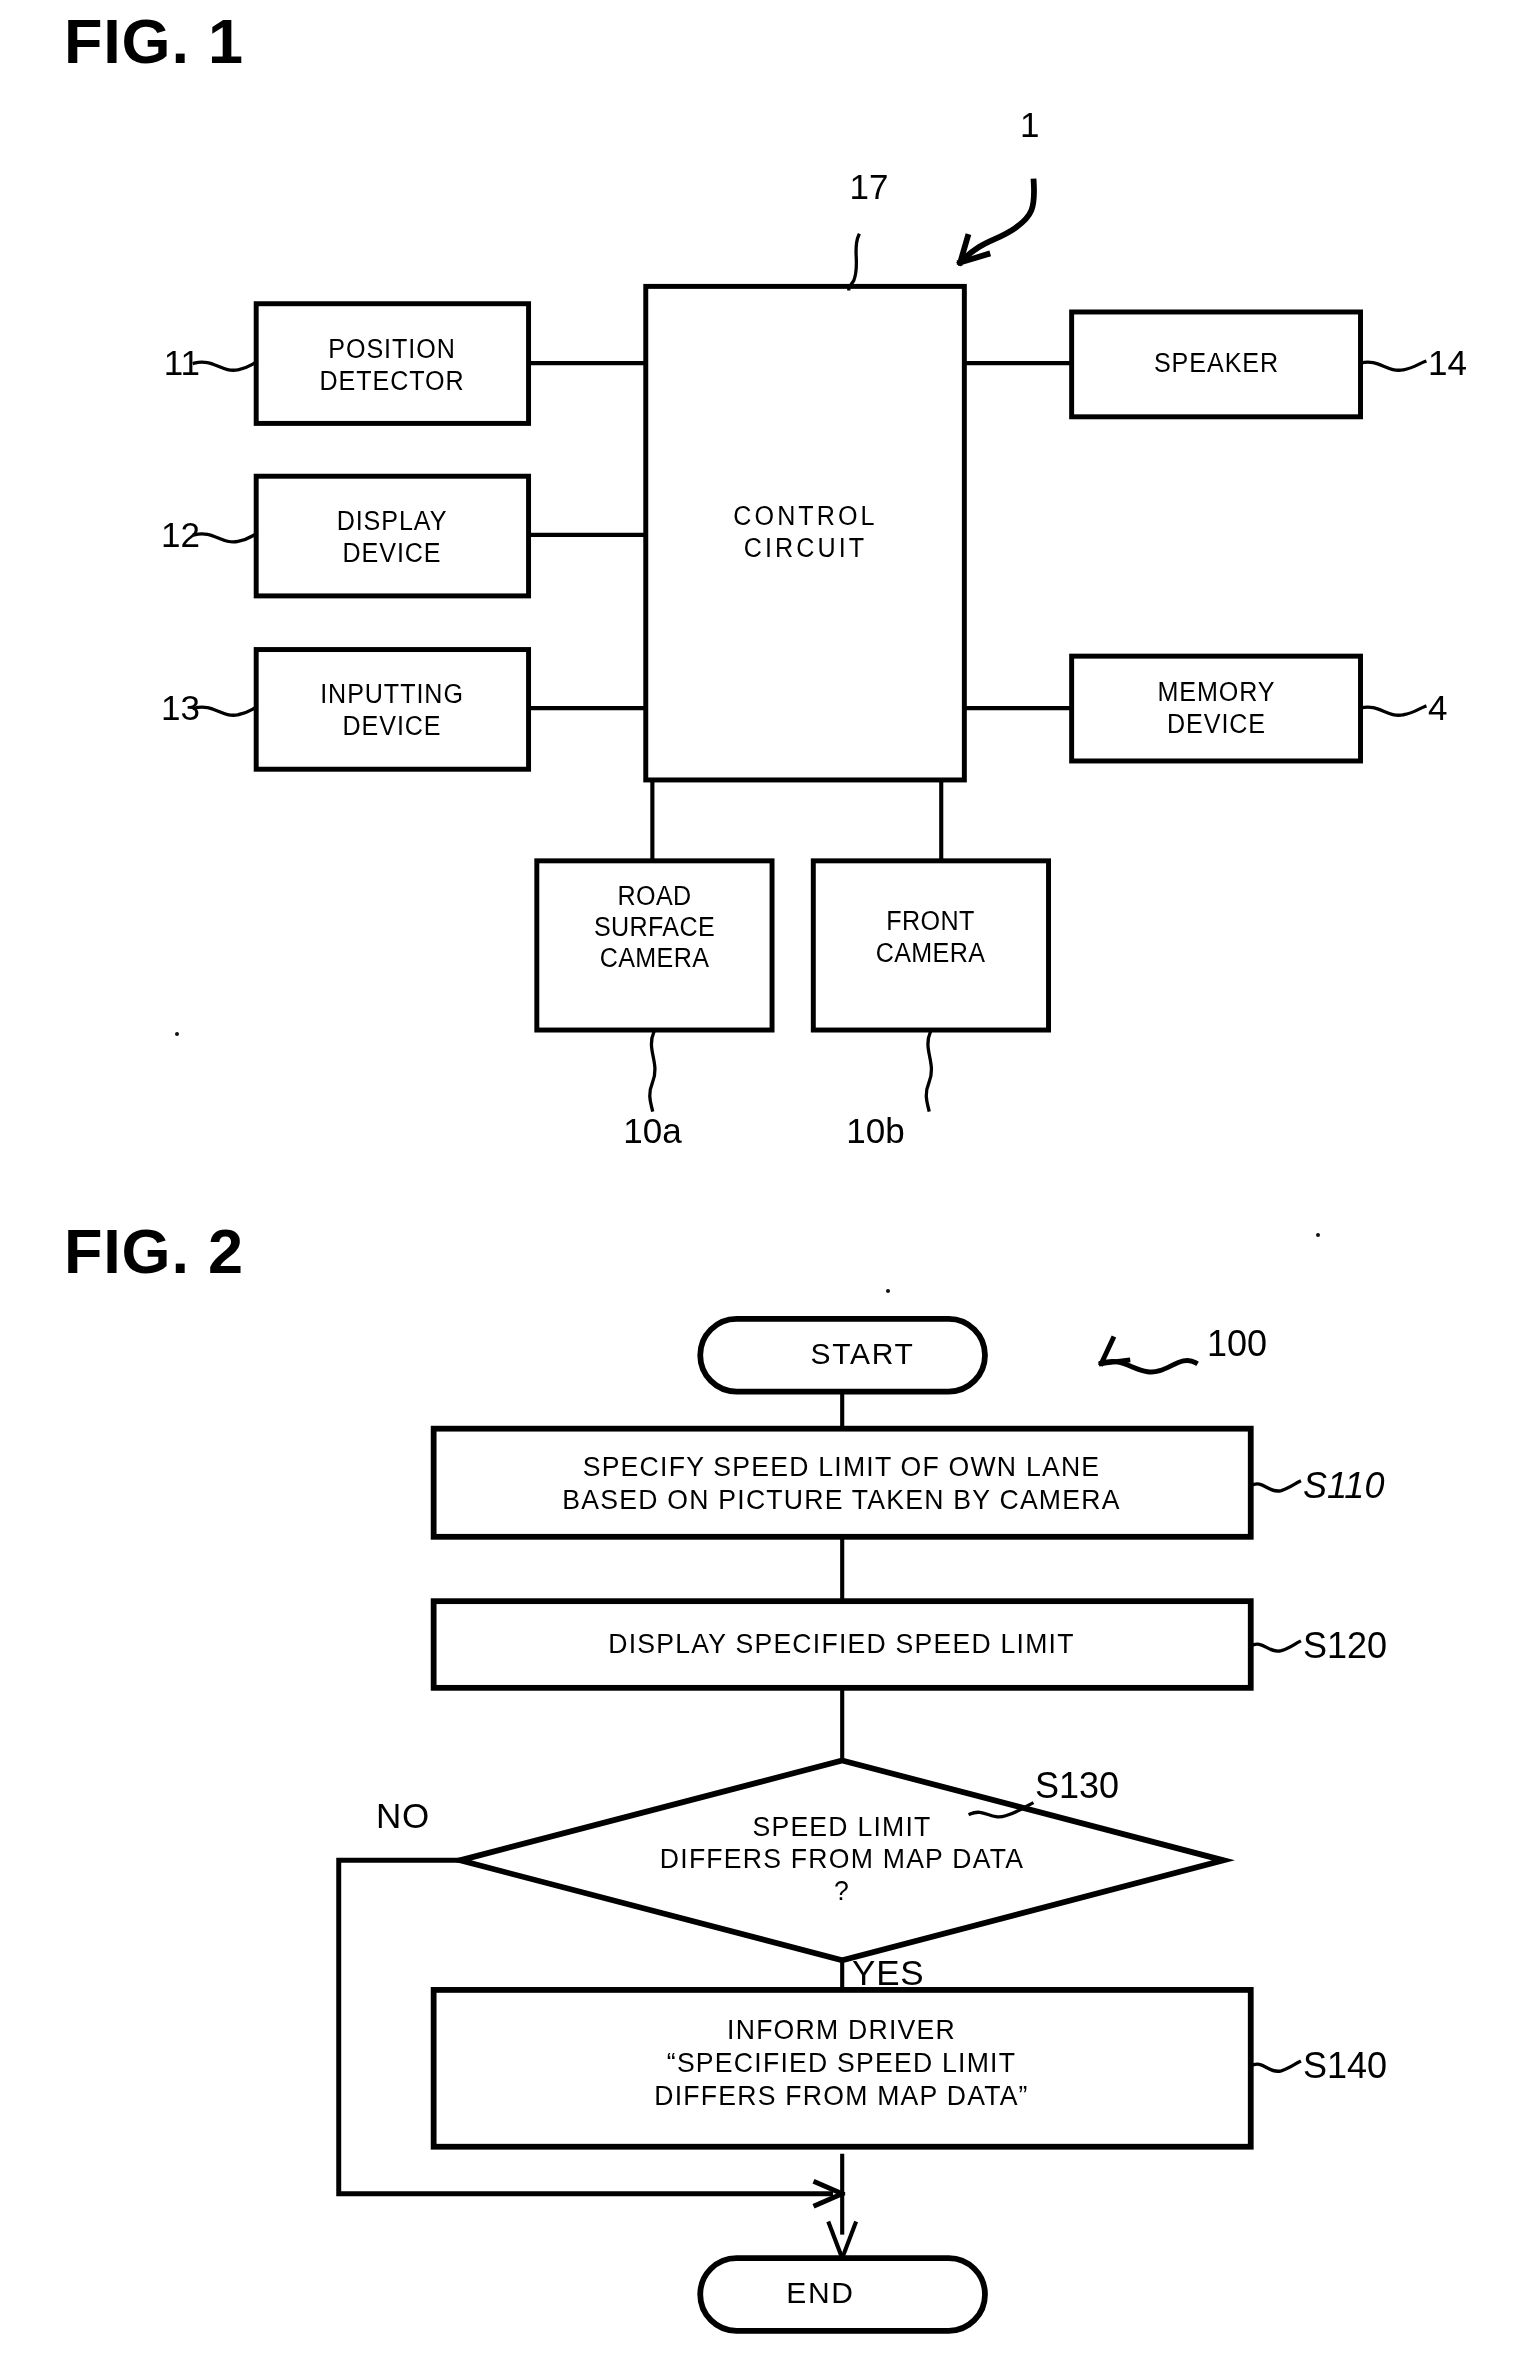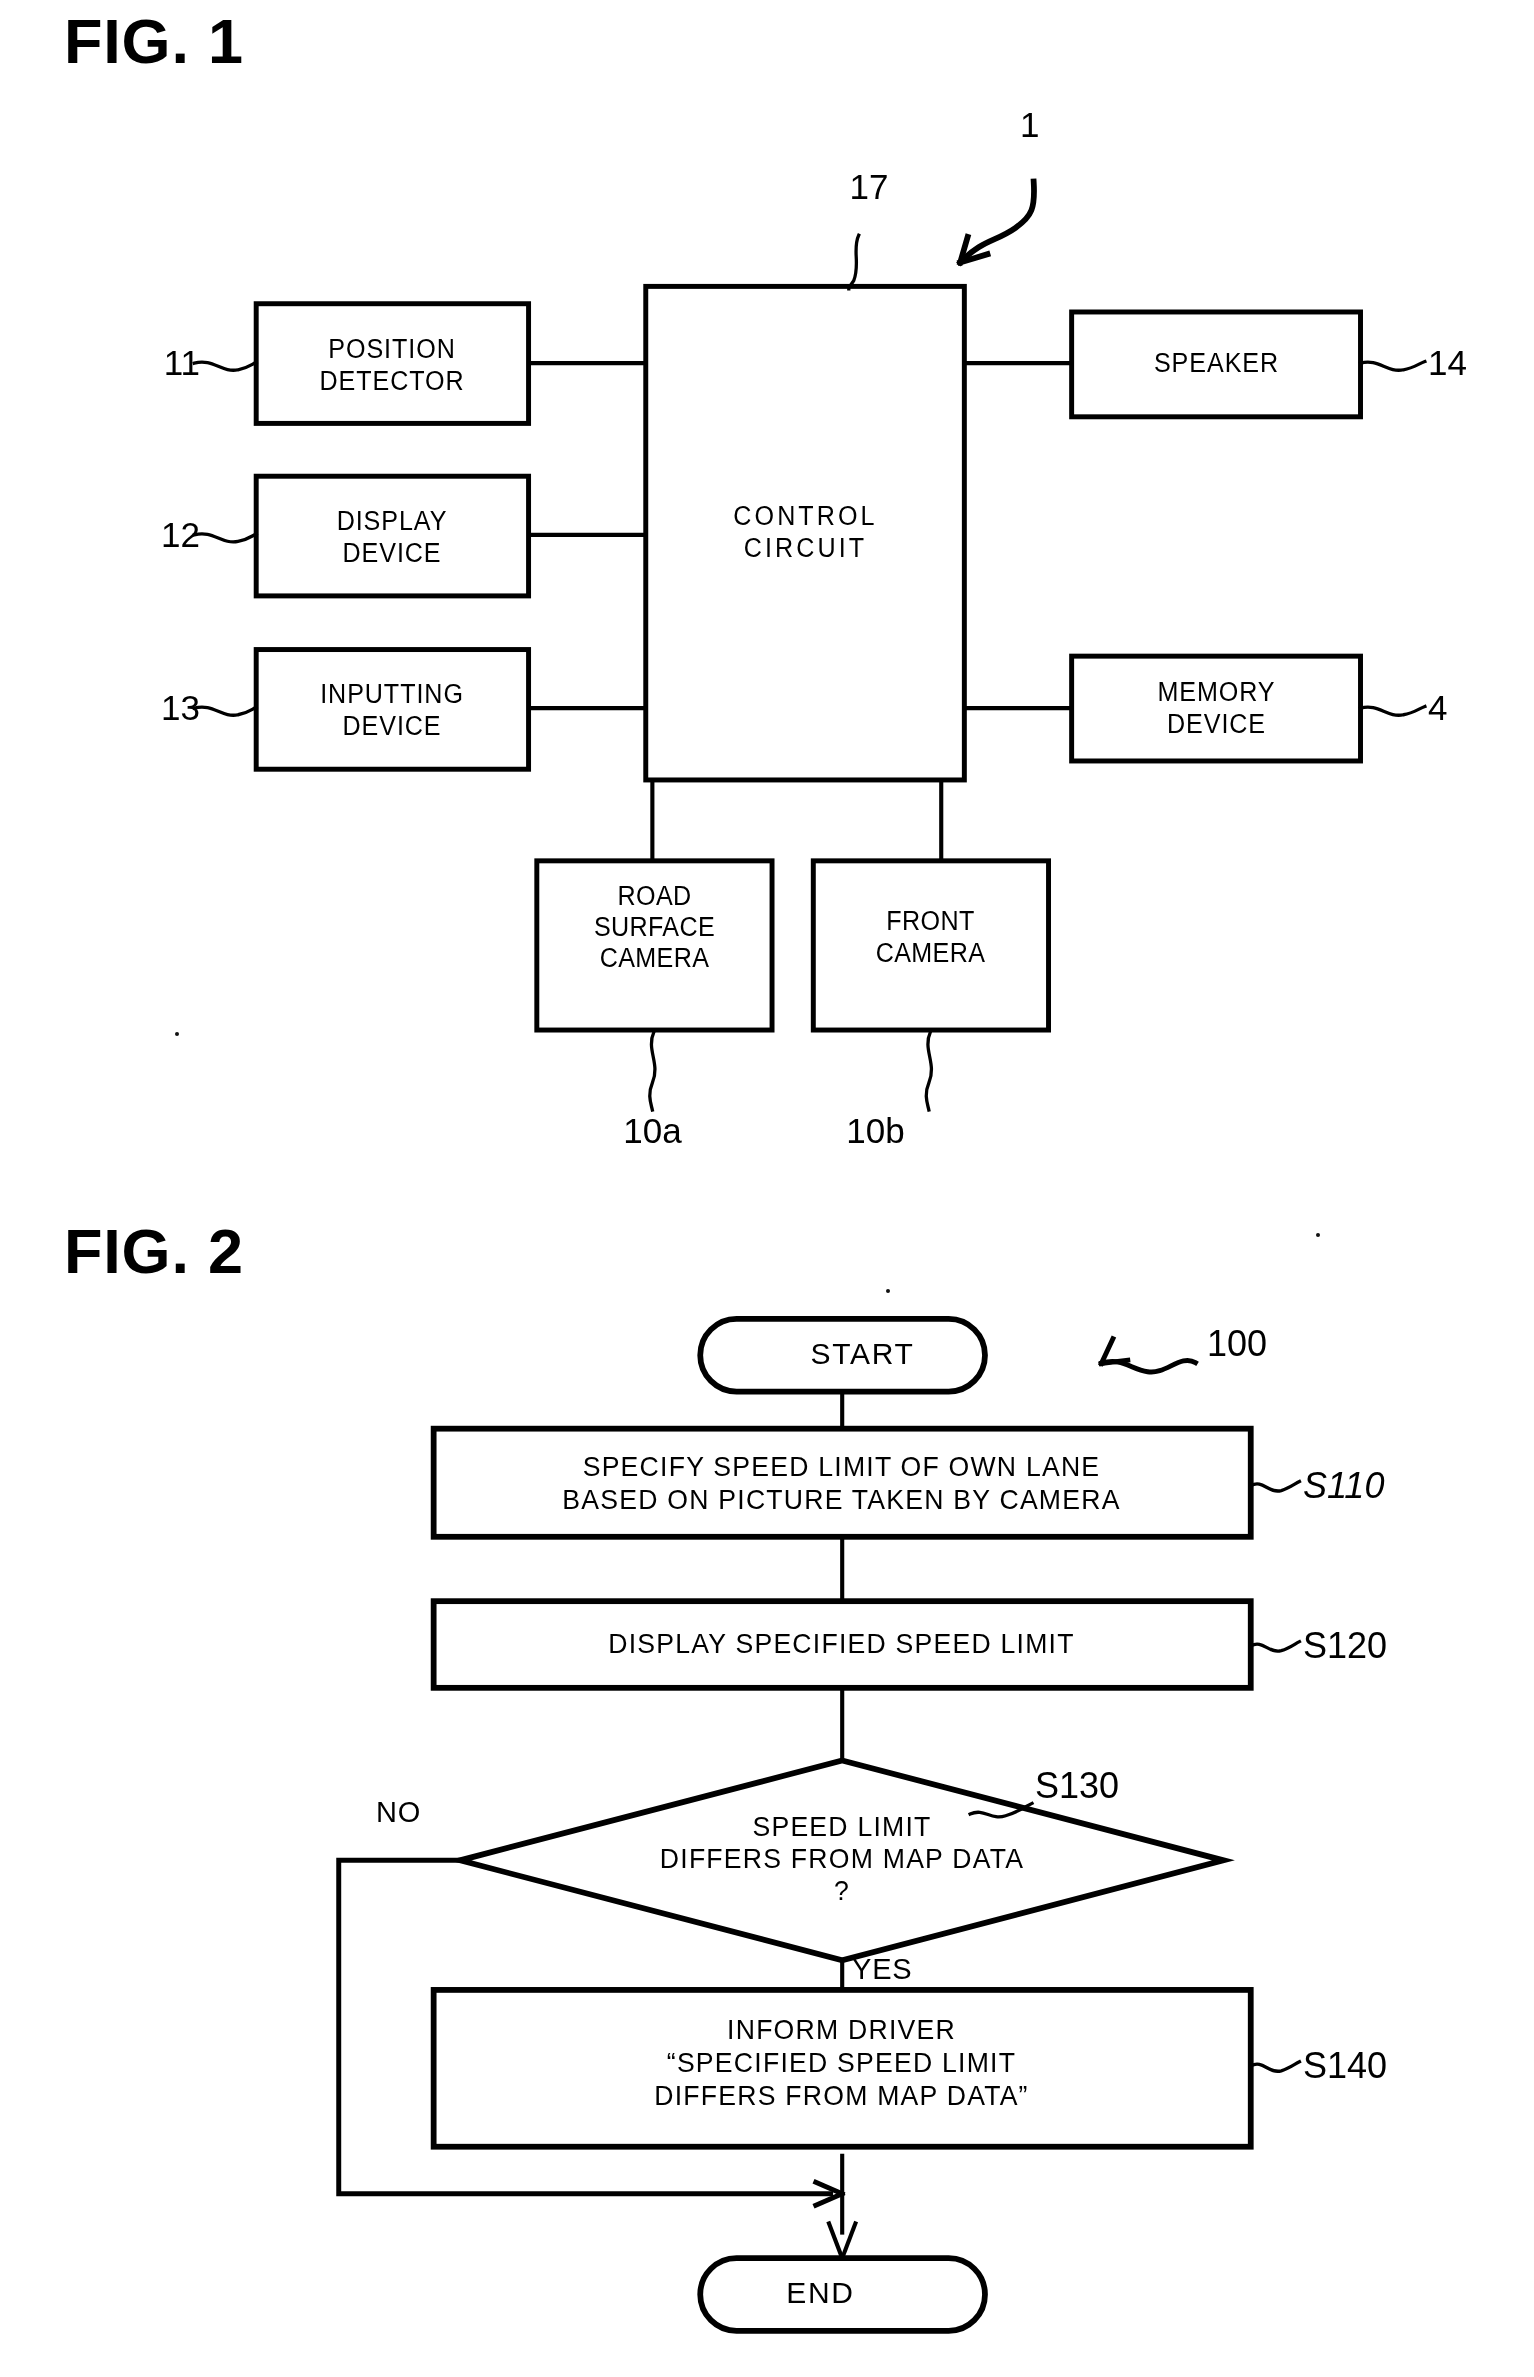--- a/index.html
+++ b/index.html
@@ -76,21 +76,21 @@
     transform: scaleX(0.95);
     transform-origin: center center;
   }
   .termtext {
     font-family: "Liberation Sans", sans-serif;
     font-size: 30px;
     letter-spacing: 1.7px;
   }
   .branchlabel {
     font-family: "Liberation Sans", sans-serif;
-    font-size: 29px;
+    font-size: 35px;
     letter-spacing: 0.8px;
   }
   .lh2 { line-height: 1.18; }
   .lh3 { line-height: 1.15; }
   .speck {
     position: absolute;
     background: #111;
     border-radius: 50%;
   }
 </style>

